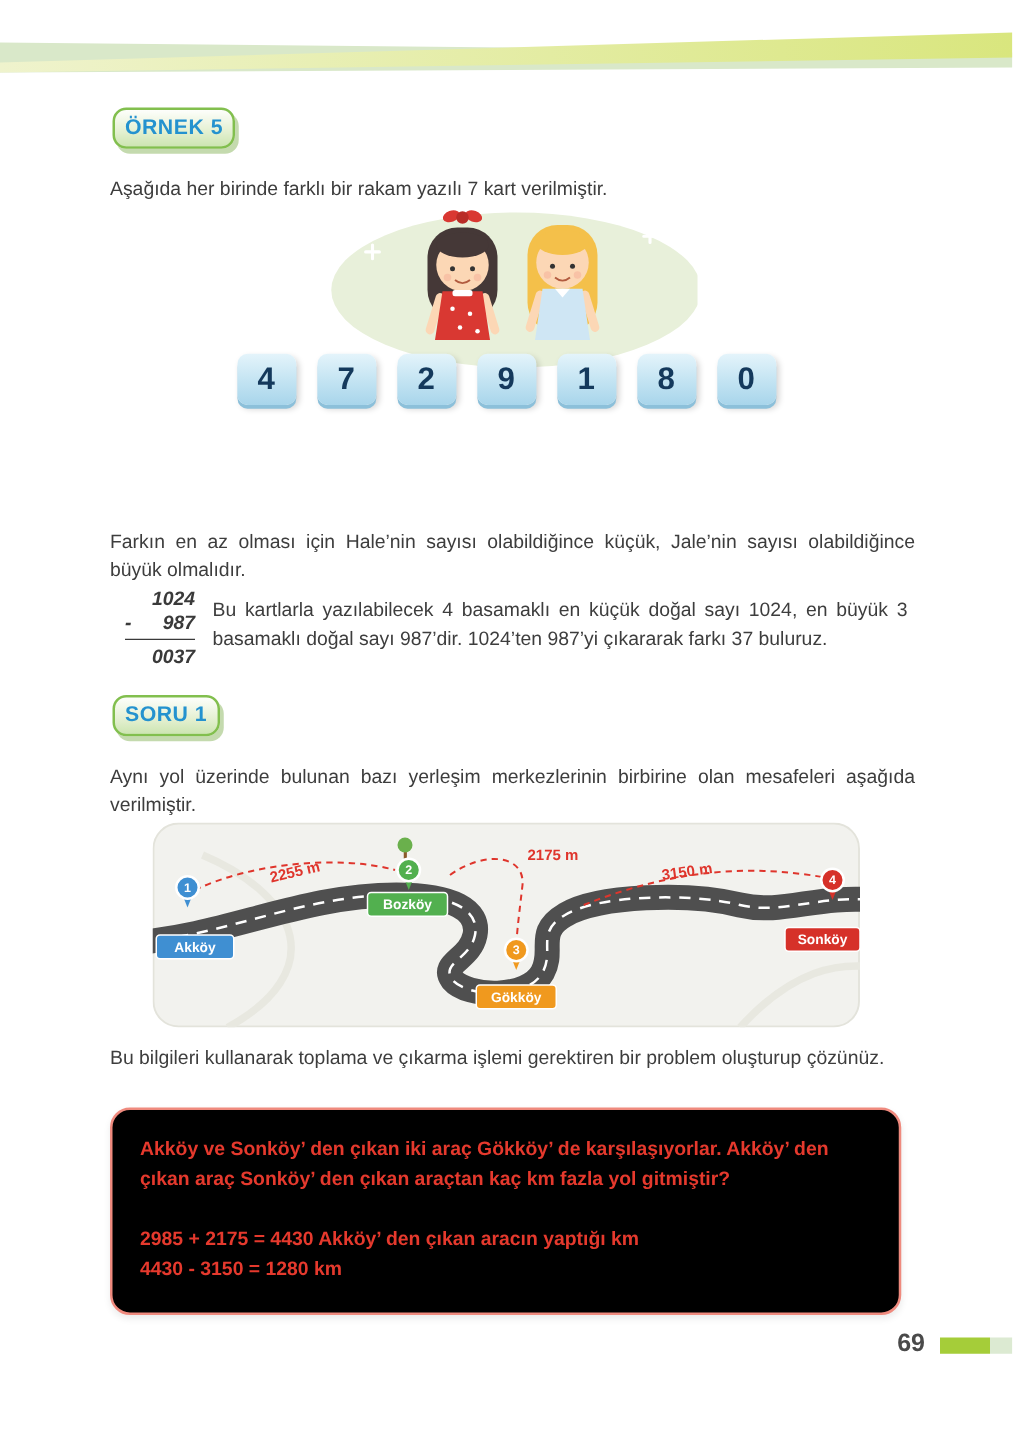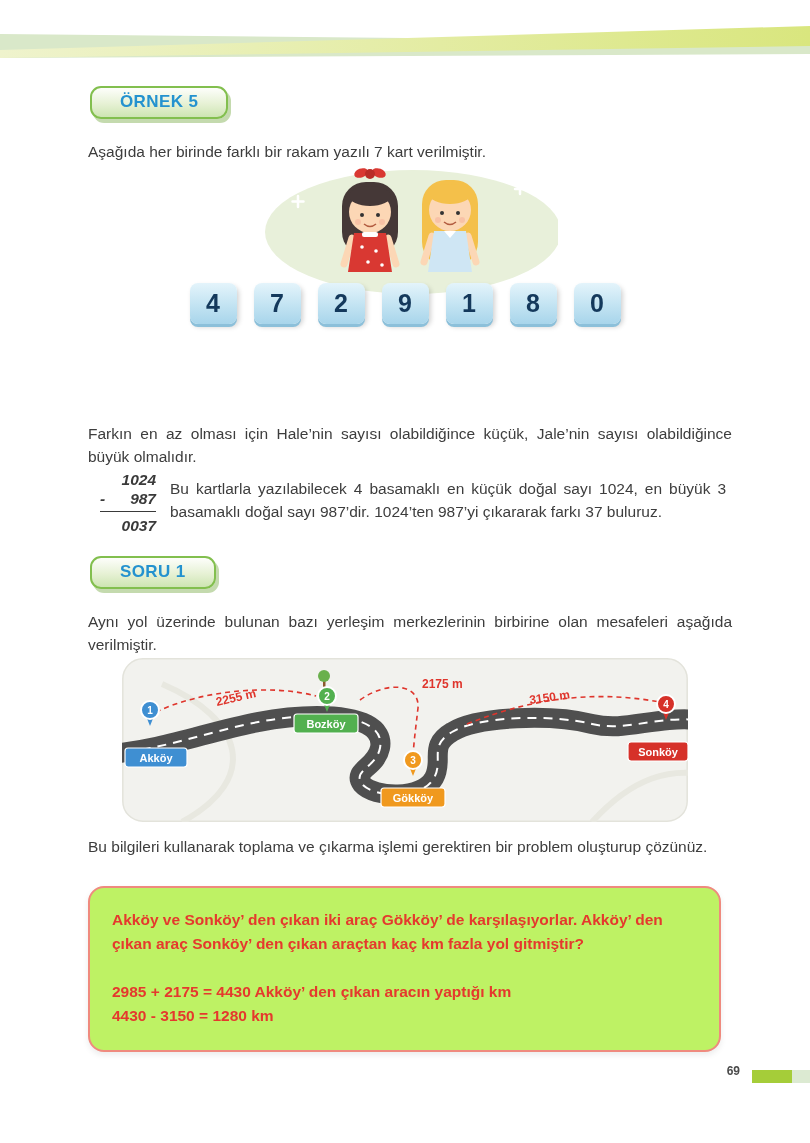--- a/index.html
+++ b/index.html
@@ -4,21 +4,21 @@
 <style>
   html,body { margin:0; padding:0; background:#ffffff; }
   .page {
     position:relative; width:810px; height:1143px; background:#ffffff;
     font-family:"Liberation Sans", sans-serif; overflow:hidden;
   }
   
   .band-svg { position:absolute; left:0; top:0; }
   
   .badge {
-    position:absolute; display:inline-block; padding:4px 28px 5px;
+    position:absolute; display:inline-block; padding:4px 8px 5px;
     border:2px solid #82bf4e; border-radius:11px;
     background:linear-gradient(180deg,#fdfefb 0%,#e6f1d4 55%,#cde5b2 100%);
     color:#2492cf; font-size:17px; font-weight:700; letter-spacing:.4px;
     box-shadow:3px 4px 0 rgba(148,188,108,.55);
   }
   .badge-ornek { left:90px; top:86px; }
   .badge-soru  { left:90px; top:556px; }
   
   .body-text {
     position:absolute; margin:0; font-size:15.5px; line-height:23px;
@@ -48,30 +48,30 @@
   .sub-line { border-top:1.6px solid #3a3a3a; margin:3px 0 4px; }
   
   .map { position:absolute; left:122px; top:658px; width:566px; height:164px; }
   .map .dist { font-size:12px; font-weight:700; fill:#df352c; }
   .map .town { font-size:11px; font-weight:700; fill:#ffffff; text-anchor:middle; }
   .map .pinnum { font-size:10px; font-weight:700; fill:#ffffff; text-anchor:middle; }
   .map .dash { stroke:#df352c; stroke-width:1.6; stroke-dasharray:5 4; fill:none; }
   
   .answer {
     position:absolute; left:88px; top:886px; width:585px;
-    border:2.5px solid #ef8a7e; border-radius:16px; background:#bef264;
+    border:2.5px solid #ef8a7e; border-radius:16px; background:#000000;
     box-shadow:0 3px 6px rgba(0,0,0,.08);
     padding:20px 22px 22px; color:#e5392d; font-weight:700;
     font-size:15.5px; line-height:24px;
   }
   .answer p { margin:0; text-align:left; }
   .answer .gap { height:24px; }
   
   .page-num { position:absolute; left:690px; top:1064px; width:50px; text-align:right;
-    font-size:12px; font-weight:700; color:#4a4a4a; }
+    font-size:20px; font-weight:700; color:#4a4a4a; }
   .fbar-green { position:absolute; left:752px; top:1070px; width:40px; height:13px; background:#a5cd39; }
   .fbar-pale  { position:absolute; left:792px; top:1070px; width:18px; height:13px; background:#dcead2; }
 </style>
 </head>
 <body>
 
 <div class="page">
 
   <svg class="band-svg" width="810" height="70">
     <defs>

